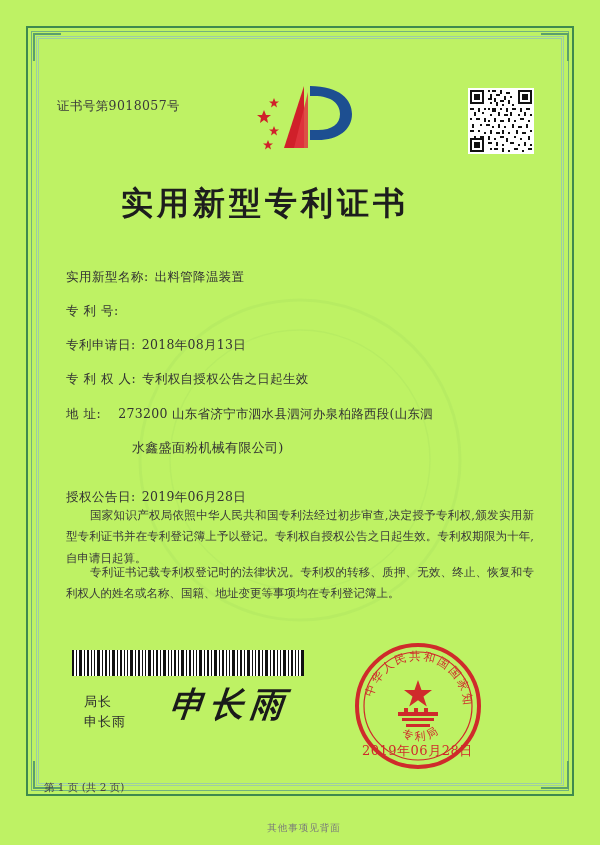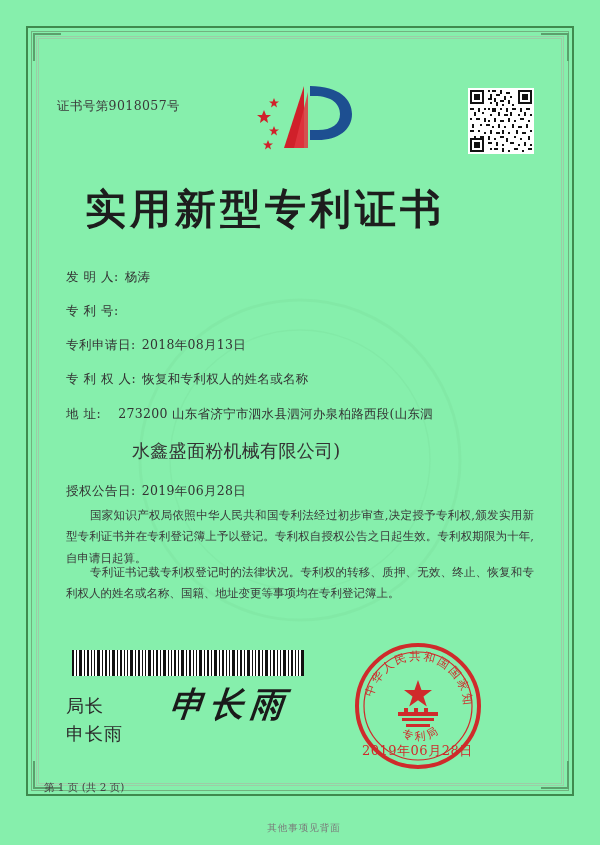--- a/index.html
+++ b/index.html
@@ -14,21 +14,21 @@
     color: #2b2b2b;
     position: relative;
     overflow: hidden;
   }
 
   
   .page {
     position: absolute;
     left: 0; top: 0;
     width: 600px; height: 845px;
-    background: #86efac;
+    background: #bef264;
   }
 
   
   .frame-outer {
     position: absolute;
     left: 26px; top: 26px;
     width: 548px; height: 770px;
     border: 2px solid #3f8a4e;
     box-sizing: border-box;
   }
@@ -81,21 +81,21 @@
   }
 
   
   .title {
     position: absolute;
     left: 0; top: 182px;
     width: 530px;
     text-align: center;
     font-family: "DejaVu Serif", "Liberation Serif", serif;
     font-weight: bold;
-    font-size: 41px;
+    font-size: 32px;
     letter-spacing: 4px;
     color: #1d1d1d;
   }
 
   
   .fields {
     position: absolute;
     left: 66px; top: 268px;
     width: 470px;
     font-family: "DejaVu Serif", "Liberation Serif", serif;
@@ -114,21 +114,21 @@
   }
   .field-value {
     margin-left: 6px;
     letter-spacing: .3px;
   }
   .field-row.addr .field-value { max-width: 400px; margin-left: 17px; }
   .addr-line2 {
     margin-left: 66px;
     margin-top: 2px;
     letter-spacing: .3px;
-    font-size: 18px;
+    font-size: 13px;
     font-family: "DejaVu Serif", "Liberation Serif", serif;
   }
   .two-col {
     display: flex;
     align-items: baseline;
     margin-bottom: 14px;
   }
   .two-col .left { width: 214px; display: flex; }
   .two-col .right { display: flex; }
 
@@ -150,23 +150,23 @@
   
   .barcode {
     position: absolute;
     left: 72px; top: 650px;
     width: 232px; height: 26px;
   }
 
   
   .sig-labels {
     position: absolute;
-    left: 66px; top: 693px;
-    font-family: Liberation Sans, sans-serif;
-    font-size: 18px;
+    left: 84px; top: 693px;
+    font-family: Liberation Mono, monospace;
+    font-size: 13px;
     line-height: 1.55;
     letter-spacing: 1px;
     color: #2b2b2b;
   }
   .handwriting {
     position: absolute;
     left: 170px; top: 682px;
     font-family: "DejaVu Serif", "Liberation Serif", serif;
     font-size: 34px;
     font-weight: bold;
@@ -355,47 +355,47 @@
         <rect x="23" y="30" width="2" height="1"></rect>
         <rect x="27" y="31" width="1" height="1"></rect>
       <rect x="30" y="30" width="2" height="1"></rect>
     </g>
   </svg>
 
   <div class="title">实用新型专利证书</div>
 
   <div class="fields">
 
-
     <div class="field-row">
-      <span class="field-label">发 明 人:</span>
-      <span class="field-value">杨涛</span>
+      <span class="field-label">实用新型名称:</span>
+      <span class="field-value">出料管降温装置</span>
     </div>
+
 
     <div class="field-row">
       <span class="field-label">专 利 号:</span>
     </div>
 
     <div class="field-row">
       <span class="field-label">专利申请日:</span>
       <span class="field-value">2018年08月13日</span>
     </div>
 
     <div class="field-row">
       <span class="field-label">专 利 权 人:</span>
-      <span class="field-value">恢复和专利权人的姓名或名称</span>
+      <span class="field-value">专利权自授权公告之日起生效</span>
     </div>
 
     <div class="field-row addr">
       <span class="field-label">地        址:</span>
       <span class="field-value">273200  山东省济宁市泗水县泗河办泉柏路西段(山东泗</span>
     </div>
     <div class="addr-line2">水鑫盛面粉机械有限公司)</div>
 
-    <div class="two-col" style="margin-top:20px;gap:36px;">
+    <div class="two-col" style="margin-top:32px;gap:36px;">
       <span class="left">
         <span class="field-label">授权公告日:</span>
         <span class="field-value">2019年06月28日</span>
       </span>
     </div>
 
   </div>
 
   <div class="para p2">专利证书记载专利权登记时的法律状况。专利权的转移、质押、无效、终止、恢复和专利权人的姓名或名称、国籍、地址变更等事项均在专利登记簿上。</div>
   <div class="para p1">国家知识产权局依照中华人民共和国专利法经过初步审查,决定授予专利权,颁发实用新型专利证书并在专利登记簿上予以登记。专利权自授权公告之日起生效。专利权期限为十年,自申请日起算。</div>

